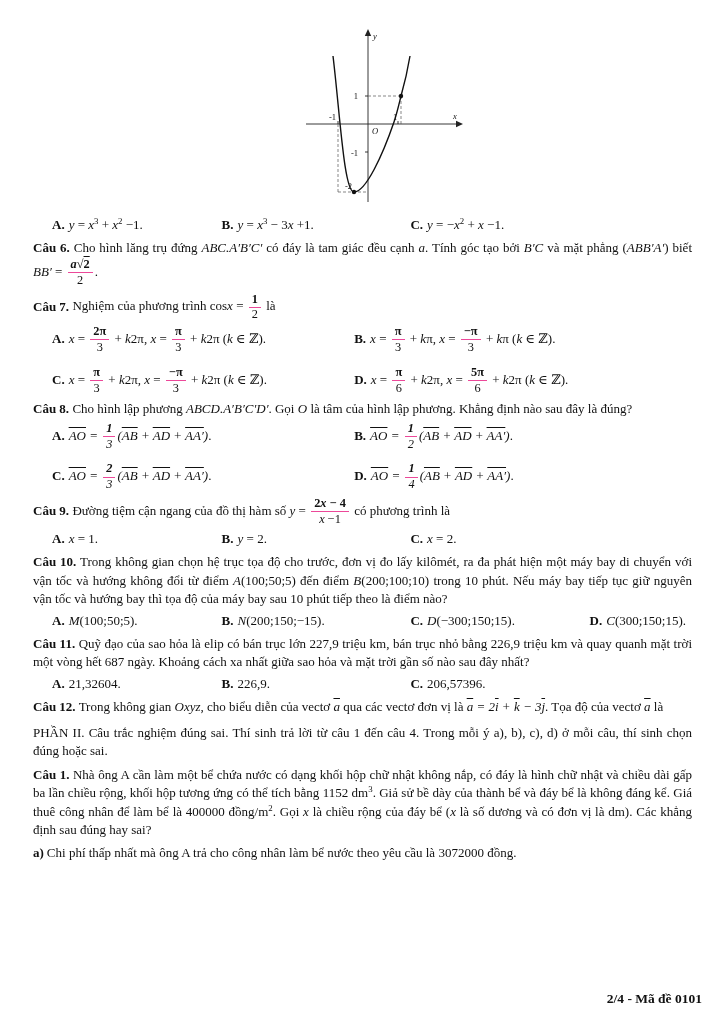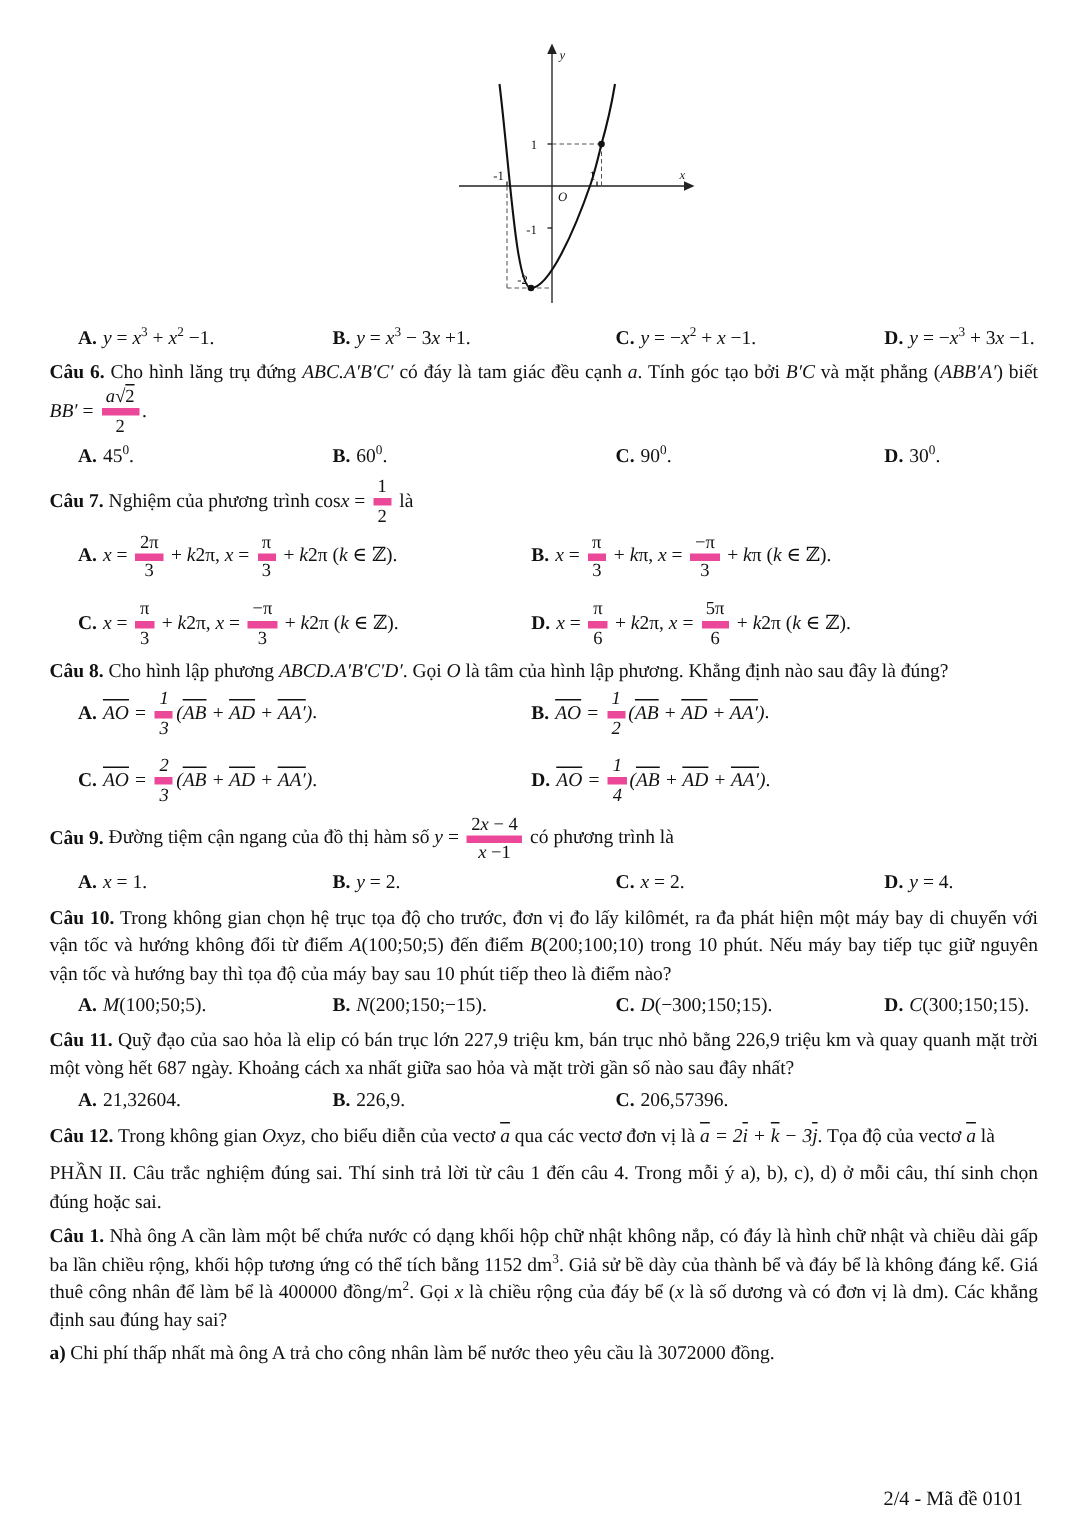--- a/index.html
+++ b/index.html
@@ -20,32 +20,32 @@
   .olabel { font-weight:bold; margin-right:4px; }
   .opts { margin:3px 0 4px; padding-left:19px; display:grid; column-gap:6px; row-gap:5px; align-items:center; }
   .opts4 { grid-template-columns:21.5% 24.5% 23% auto;gap:32px; }
   .opts2 { grid-template-columns:45.5% auto;gap:11px; }
   .opt { white-space:nowrap; }
 
   
   sup { font-size:0.68em; vertical-align:super; line-height:0; }
   .frac { display:inline-flex; flex-direction:column; vertical-align:middle; text-align:center;
           line-height:1.12; margin:0 2px; font-size:0.95em; }
-  .frac .fn { border-bottom:5px solid #ec4899; padding:0 3px 0.5px; }
+  .frac .fn { border-bottom:1px solid #ec4899; padding:0 3px 0.5px;font-weight:bold; }
   .frac .fd { padding:0.5px 3px 0; }
   .vec { text-decoration:overline; }
   .sqrt { white-space:nowrap; }
   .sqrt .sqb { text-decoration:overline; }
 
   .part2 { margin:7px 0 3px; text-align:justify; }
   .p2head { font-weight:normal; }
   .statement { margin:4px 0 17px; text-align:justify; }
   .slabel { font-weight:bold; margin-right:3px; }
 
-  .footer { position:absolute; right:42px; bottom:16px; font-size:13.5px; }
+  .footer { position:absolute; right:22px; bottom:16px; font-size:13.5px;font-weight:bold; }
 </style>
 </head>
 <body>
 
 <div class="page">
 
   <figure class="graph">
     <svg width="170" height="182" viewBox="0 0 170 182">
       <g stroke="#222" stroke-width="0.9" fill="none">
         <line x1="72" y1="8" x2="72" y2="176"></line>
@@ -76,34 +76,27 @@
       <text x="76" y="108" class="var">O</text>
       <text x="157" y="93" class="var">x</text>
       <text x="77" y="13" class="var">y</text>
     </svg>
   </figure>
 
   <div class="opts opts4">
     <span class="opt"><b class="olabel">A.</b><span><i>y</i> = <i>x</i><sup>3</sup> + <i>x</i><sup>2</sup> −1.</span></span>
     <span class="opt"><b class="olabel">B.</b><span><i>y</i> = <i>x</i><sup>3</sup> − 3<i>x</i> +1.</span></span>
     <span class="opt"><b class="olabel">C.</b><span><i>y</i> = −<i>x</i><sup>2</sup> + <i>x</i> −1.</span></span>
-    <span class="opt"><b class="olabel">D.</b><span><i>y</i> = −<i>x</i><sup>3</sup> + 3<i>x</i> −1.</span></span>
   </div>
 
   <section class="q">
     <p class="stem"><b class="qlabel">Câu 6.</b> <span>Cho hình lăng trụ đứng <i>ABC.A′B′C′</i> có đáy là tam giác đều cạnh <i>a</i>. Tính góc tạo bởi <i>B′C</i> và mặt phẳng (<i>ABB′A′</i>) biết <i>BB′</i> = <span class="frac">
             <span class="fn"><i>a</i><span class="sqrt">√<span class="sqb">2</span></span></span>
             <span class="fd">2</span>
           </span>.</span></p>
-    <div class="opts opts4">
-      <span class="opt"><b class="olabel">A.</b><span>45<sup>0</sup>.</span></span>
-      <span class="opt"><b class="olabel">B.</b><span>60<sup>0</sup>.</span></span>
-      <span class="opt"><b class="olabel">C.</b><span>90<sup>0</sup>.</span></span>
-      <span class="opt"><b class="olabel">D.</b><span>30<sup>0</sup>.</span></span>
-    </div>
   </section>
 
   <section class="q">
     <p class="stem"><b class="qlabel">Câu 7.</b> <span>Nghiệm của phương trình cos<i>x</i> = <span class="frac">
             <span class="fn">1</span>
             <span class="fd">2</span>
           </span> là</span></p>
     <div class="opts opts2">
       <span class="opt"><b class="olabel">A.</b><span><i>x</i> = <span class="frac">
               <span class="fn">2π</span>
@@ -160,21 +153,20 @@
 
   <section class="q">
     <p class="stem"><b class="qlabel">Câu 9.</b> <span>Đường tiệm cận ngang của đồ thị hàm số <i>y</i> = <span class="frac">
             <span class="fn">2<i>x</i> − 4</span>
             <span class="fd"><i>x</i> −1</span>
           </span> có phương trình là</span></p>
     <div class="opts opts4">
       <span class="opt"><b class="olabel">A.</b><span><i>x</i> = 1.</span></span>
       <span class="opt"><b class="olabel">B.</b><span><i>y</i> = 2.</span></span>
       <span class="opt"><b class="olabel">C.</b><span><i>x</i> = 2.</span></span>
-      <span class="opt"><b class="olabel">D.</b><span><i>y</i> = 4.</span></span>
     </div>
   </section>
 
   <section class="q">
     <p class="stem"><b class="qlabel">Câu 10.</b> <span>Trong không gian chọn hệ trục tọa độ cho trước, đơn vị đo lấy kilômét, ra đa phát hiện một máy bay di chuyển với vận tốc và hướng không đổi từ điểm <i>A</i>(100;50;5) đến điểm <i>B</i>(200;100;10) trong 10 phút. Nếu máy bay tiếp tục giữ nguyên vận tốc và hướng bay thì tọa độ của máy bay sau 10 phút tiếp theo là điểm nào?</span></p>
     <div class="opts opts4">
       <span class="opt"><b class="olabel">A.</b><span><i>M</i>(100;50;5).</span></span>
       <span class="opt"><b class="olabel">B.</b><span><i>N</i>(200;150;−15).</span></span>
       <span class="opt"><b class="olabel">C.</b><span><i>D</i>(−300;150;15).</span></span>
       <span class="opt"><b class="olabel">D.</b><span><i>C</i>(300;150;15).</span></span>

